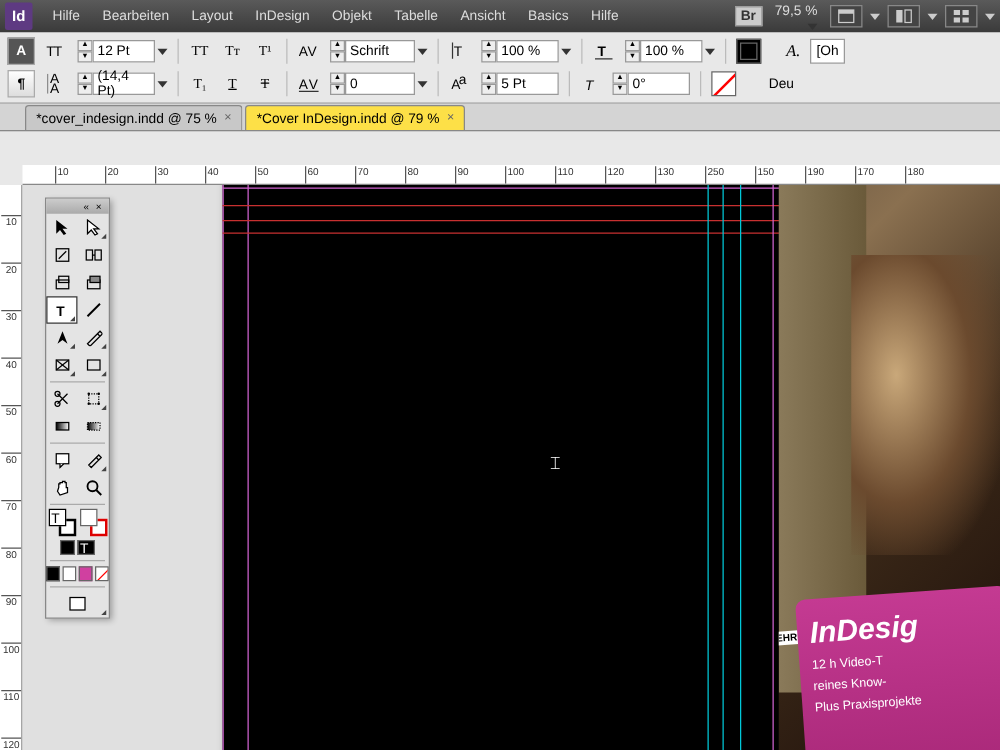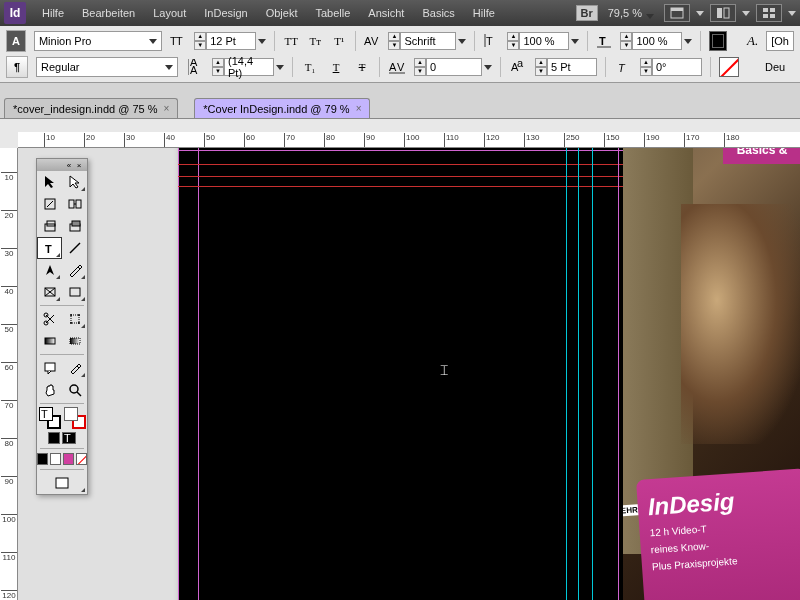--- a/index.html
+++ b/index.html
@@ -4,21 +4,21 @@
 <style>
 * { margin:0; padding:0; box-sizing:border-box; font-family:Tahoma,Arial,sans-serif; font-size:11px; user-select:none; }
 body { background:#e8e8e8; overflow:hidden; width:800px; height:600px; position:relative; }
 
 
 .menubar { height:26px; background:linear-gradient(#5a5a5a,#3a3a3a); display:flex; align-items:center; padding:5px 4px; color:#fff; gap:2px; }
 .id-logo { width:22px; height:22px; background:#5e3a82; color:#fff; font-weight:bold; font-size:12px; display:flex; align-items:center; justify-content:center; border-radius:2px; margin-right:6px; }
 .menu-item { padding:4px 8px; cursor:default; color:#ddd; }
 .menubar-right { margin-left:auto; display:flex; align-items:center; gap:6px; }
 .br-badge { background:#ccc; color:#333; padding:1px 4px; border:1px solid #999; font-weight:bold; }
-.zoom-main { color:#ddd; padding:0 4px; display:flex; align-items:flex-end; gap:4px; }
+.zoom-main { color:#ddd; padding:0 4px; display:flex; align-items:flex-end; gap:4px;flex-direction:column; }
 .win-icon { width:26px; height:18px; border:1px solid #888; background:#444; display:flex; align-items:center; justify-content:center; }
 .win-icon svg { width:14px; height:12px; }
 
 
 .controlbar { background:#e8e8e8; border-bottom:1px solid #999; padding:4px 6px; display:flex; flex-direction:column; gap:4px; }
 .ctrl-row { display:flex; align-items:center; gap:8px; height:22px; }
 .square-btn { width:22px; height:22px; border:1px solid #aaa; background:linear-gradient(#fff,#ddd); display:flex; align-items:center; justify-content:center; font-weight:bold; }
 .dropdown { height:20px; border:1px solid #999; background:#fff; display:flex; align-items:center; padding:0 4px; gap:4px; position:relative; }
 .dropdown .dd-arrow { margin-left:auto; }
 .dd-arrow { width:0; height:0; border-left:4px solid transparent; border-right:4px solid transparent; border-top:5px solid #333; }
@@ -29,23 +29,23 @@
 .spin-arrows div { height:9px; border:1px solid #999; background:#eee; font-size:6px; text-align:center; line-height:6px; }
 .spin-field { width:50px; height:18px; border:1px solid #999; background:#fff; padding:0 3px; display:flex; align-items:center; }
 .tt-btn { width:18px; height:18px; display:flex; align-items:center; justify-content:center; font-family:serif; font-size:11px; }
 .swatch { width:20px; height:20px; border:1px solid #666; }
 .swatch.fill { background:#fff; position:relative; }
 .swatch.fill::after { content:''; position:absolute; left:2px; top:2px; right:2px; bottom:2px; border:1px solid #666; }
 .swatch.noline { background:#fff; position:relative; overflow:hidden; }
 .swatch.noline::after { content:''; position:absolute; width:28px; height:2px; background:red; transform:rotate(-45deg); left:-4px; top:9px; }
 
 
-.tabbar { height:36px; background:#d4d4d4; border-bottom:1px solid #888; display:flex; align-items:flex-end; padding-left:4px; }
+.tabbar { height:22px; background:#d4d4d4; border-bottom:1px solid #888; display:flex; align-items:flex-end; padding-left:20px; }
 .doctab { height:20px; padding:0 8px; border:1px solid #888; border-bottom:none; background:#c8c8c8; display:flex; align-items:center; gap:6px; margin-right:2px; border-radius:3px 3px 0 0; }
-.doctab.active { background:#c4b5fd;margin-left:14px; }
+.doctab.active { background:#fde047; }
 .doctab .close-x { font-size:10px; color:#666; }
 
 
 .ruler-h { position:absolute; left:18px; right:0; top:132px; height:16px; background:#fff; border-bottom:1px solid #888; overflow:hidden; }
 .ruler-v { position:absolute; left:0; top:148px; width:18px; bottom:0; background:#fff; border-right:1px solid #888; overflow:hidden; }
 .ruler-h .tick, .ruler-v .tick { position:absolute; font-size:8px; color:#333; }
 .ruler-h .tick { top:1px; border-left:1px solid #555; height:14px; padding-left:1px; }
 .ruler-v .tick { left:1px; border-top:1px solid #555; width:16px; text-align:center; }
 
 
@@ -132,24 +132,20 @@
           <rect x="8" y="7" width="5" height="4" fill="#ccc"></rect>
         </svg>
       </div>
     <div class="dd-arrow" style="border-top-color:#ccc"></div>
   </div>
 </div>
 
 <div class="controlbar">
   <div class="ctrl-row">
     <div class="square-btn" style="background:#555;color:#fff">A</div>
-    <div class="dropdown" style="width:142px">
-        <span>Minion Pro</span>
-        <span class="dd-arrow"></span>
-      </div>
     <div class="small-icon">
         <svg width="16" height="16">
           <text x="0" y="12" font-size="8" font-family="serif">T</text>
           <text x="6" y="12" font-size="12" font-family="serif">T</text>
         </svg>
       </div>
     <div class="spin">
         <div class="spin-arrows">
           <div>▲</div>
           <div>▼</div>
@@ -209,24 +205,20 @@
     <div class="sep"></div>
     <div class="swatch fill" style="background:#000"></div>
     <div style="width:4px"></div>
     <div style="font-size:13px;font-family:serif;font-style:italic">A.</div>
     <div class="dropdown" style="width:28px">
         <span>[Oh</span>
       </div>
   </div>
   <div class="ctrl-row">
     <div class="square-btn">¶</div>
-    <div class="dropdown" style="width:142px">
-        <span>Regular</span>
-        <span class="dd-arrow"></span>
-      </div>
     <div class="small-icon">
         <svg width="14" height="16">
           <text x="2" y="7" font-size="8" font-family="serif">A</text>
           <text x="2" y="15" font-size="8" font-family="serif">A</text>
           <line x1="0" y1="0" x2="0" y2="16" stroke="#333"></line>
         </svg>
       </div>
     <div class="spin">
         <div class="spin-arrows">
           <div>▲</div>
@@ -350,21 +342,20 @@
     <div class="guide-v g-cyan" style="left:388px"></div>
     <div class="guide-v g-cyan" style="left:400px"></div>
     <div class="guide-v g-cyan" style="left:414px"></div>
     <div class="guide-v g-mag" style="left:440px"></div>
 
     <div class="text-cursor" style="left:262px; top:234px">⌶</div>
 
     <div class="cover-img" style="left:445px">
       <div class="hair-left"></div>
       <div class="face-shading"></div>
-      <div class="banner-top">Basics &amp;</div>
       <div class="lehr-badge">LEHR</div>
       <div class="pink-card">
         <div class="title">InDesig</div>
         <div class="line">12 h Video-T</div>
         <div class="line">reines Know-</div>
         <div class="line">Plus Praxisprojekte</div>
       </div>
     </div>
   </div>
 </div>

